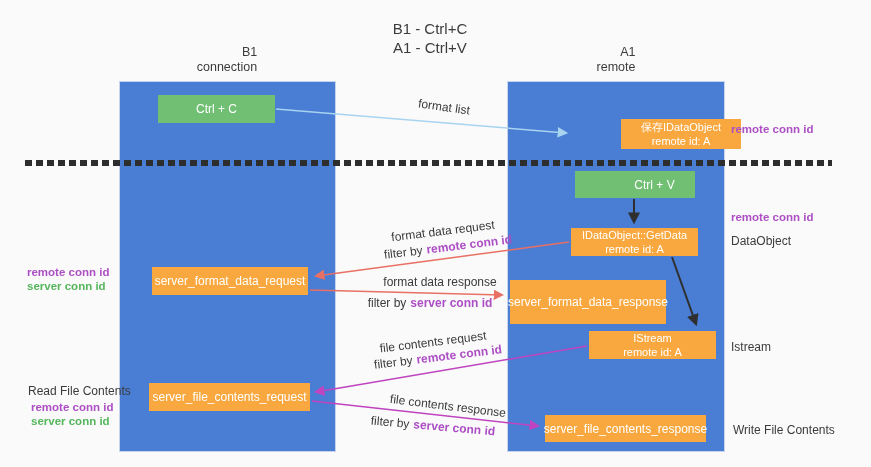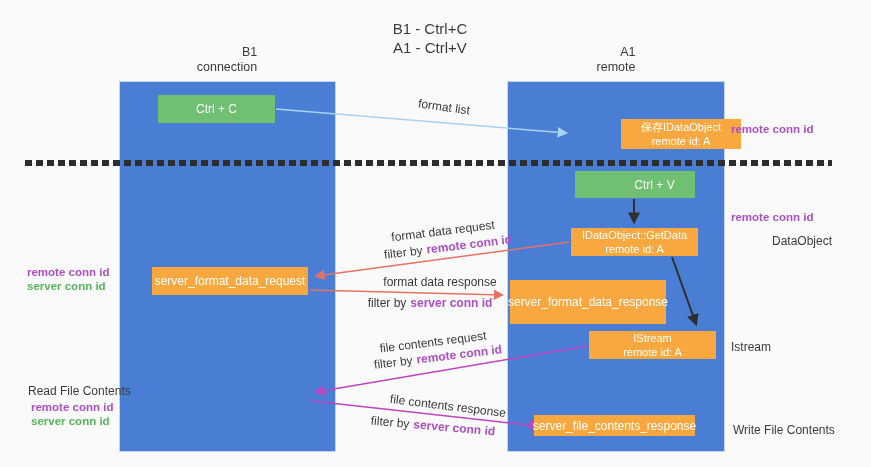--- a/index.html
+++ b/index.html
@@ -101,22 +101,25 @@
 
   <div class="box orange" style="left:510px;top:280px;width:156px;height:44px;">
     <div>server_format_data_response</div>
   </div>
 
   <div class="box orange" style="left:589px;top:331px;width:127px;height:28px;">
     <div class="sub">IStream</div>
     <div class="sub">remote id: A</div>
   </div>
 
+  <div class="box orange" style="left:149px;top:383px;width:161px;height:28px;">
+    <div>server_file_contents_request</div>
+  </div>
 
-  <div class="box orange" style="left:534px;top:415px;width:161px;height:21px;">
+  <div class="box orange" style="left:545px;top:415px;width:161px;height:27px;">
     <div>server_file_contents_response</div>
   </div>
 
   <div class="lbl center" style="left:444px;top:107px;transform:translate(-50%,-50%) rotate(8deg);">format list</div>
 
   <div class="lbl center" style="left:443px;top:231px;transform:translate(-50%,-50%) rotate(-7deg);">format data request</div>
   <div class="lbl center" style="left:448px;top:247px;transform:translate(-50%,-50%) rotate(-7deg);">
     <span class="filter-word">filter by</span><span class="purple">remote conn id</span>
   </div>
 
@@ -136,17 +139,17 @@
   </div>
 
   <div class="lbl purple side-bold" style="left:27px;top:266px;">remote conn id</div>
   <div class="lbl greentxt side-bold" style="left:27px;top:280px;">server conn id</div>
   <div class="lbl" style="left:28px;top:384px;">Read File Contents</div>
   <div class="lbl purple side-bold" style="left:31px;top:401px;">remote conn id</div>
   <div class="lbl greentxt side-bold" style="left:31px;top:415px;">server conn id</div>
 
   <div class="lbl purple side-bold" style="left:731px;top:123px;">remote conn id</div>
   <div class="lbl purple side-bold" style="left:731px;top:211px;">remote conn id</div>
-  <div class="lbl" style="left:772px;top:234px;">DataObject</div>
+  <div class="lbl" style="left:731px;top:234px;">DataObject</div>
   <div class="lbl" style="left:731px;top:340px;">Istream</div>
   <div class="lbl" style="left:733px;top:423px;">Write File Contents</div>
 
 </div>
 
 </body></html>

